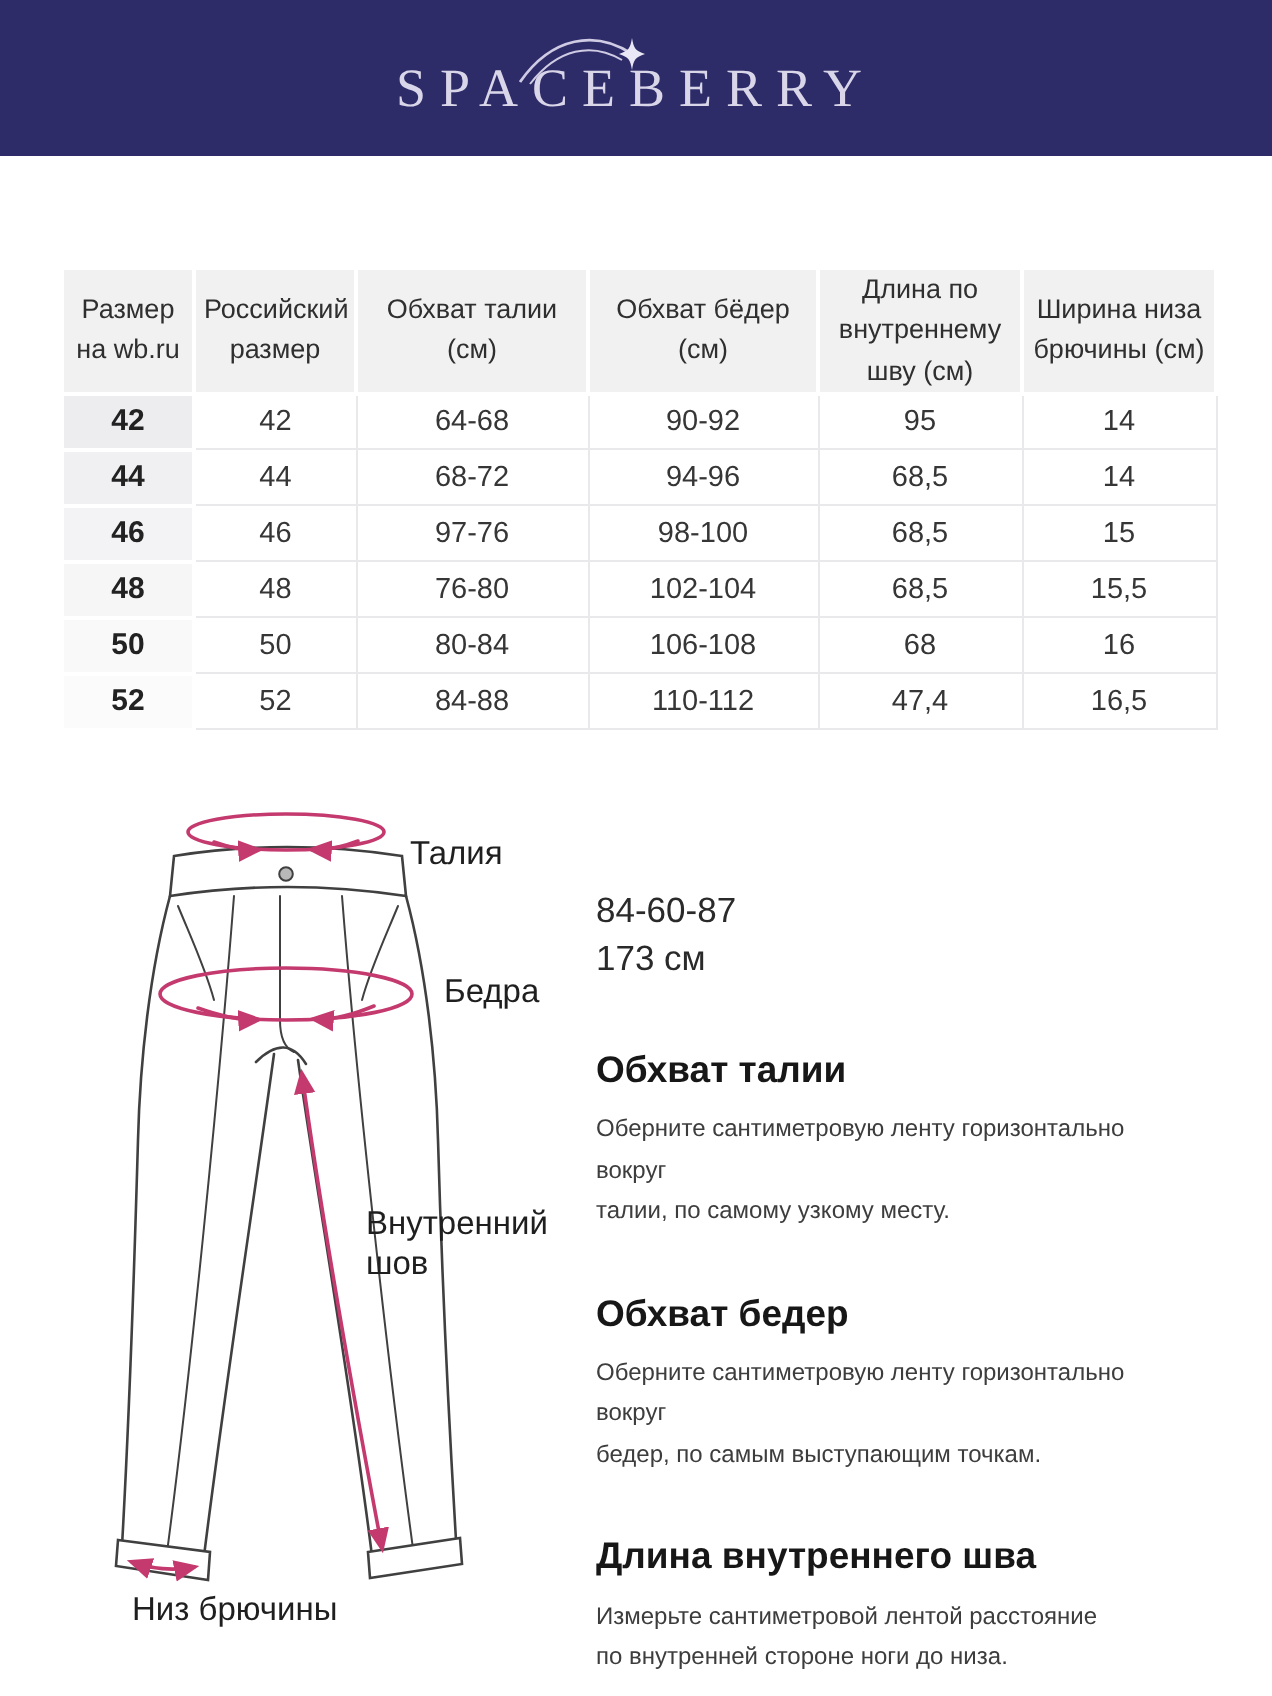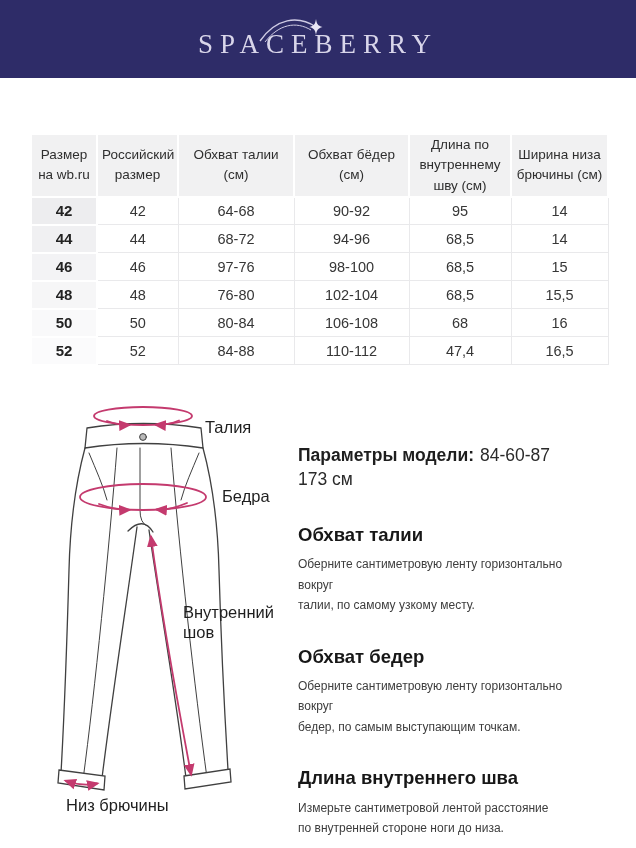--- a/index.html
+++ b/index.html
@@ -196,21 +196,20 @@
       </g>
     </svg>
     <div class="dia-label lbl-waist">Талия</div>
     <div class="dia-label lbl-hips">Бедра</div>
     <div class="dia-label wrap lbl-inseam">Внутренний шов</div>
     <div class="dia-label lbl-hem">Низ брючины</div>
   </section>
 
   <section class="info">
     <div class="model-line">
-      <span class="lab">Параметры модели:</span>
       <span class="val">84-60-87</span>
     </div>
     <div class="model-line">
       <span class="val">173 см</span>
     </div>
 
     <h3 class="guide-title mt-first">Обхват талии</h3>
     <p class="guide-text">Оберните сантиметровую ленту горизонтально вокруг
 талии, по самому узкому месту.</p>
 

